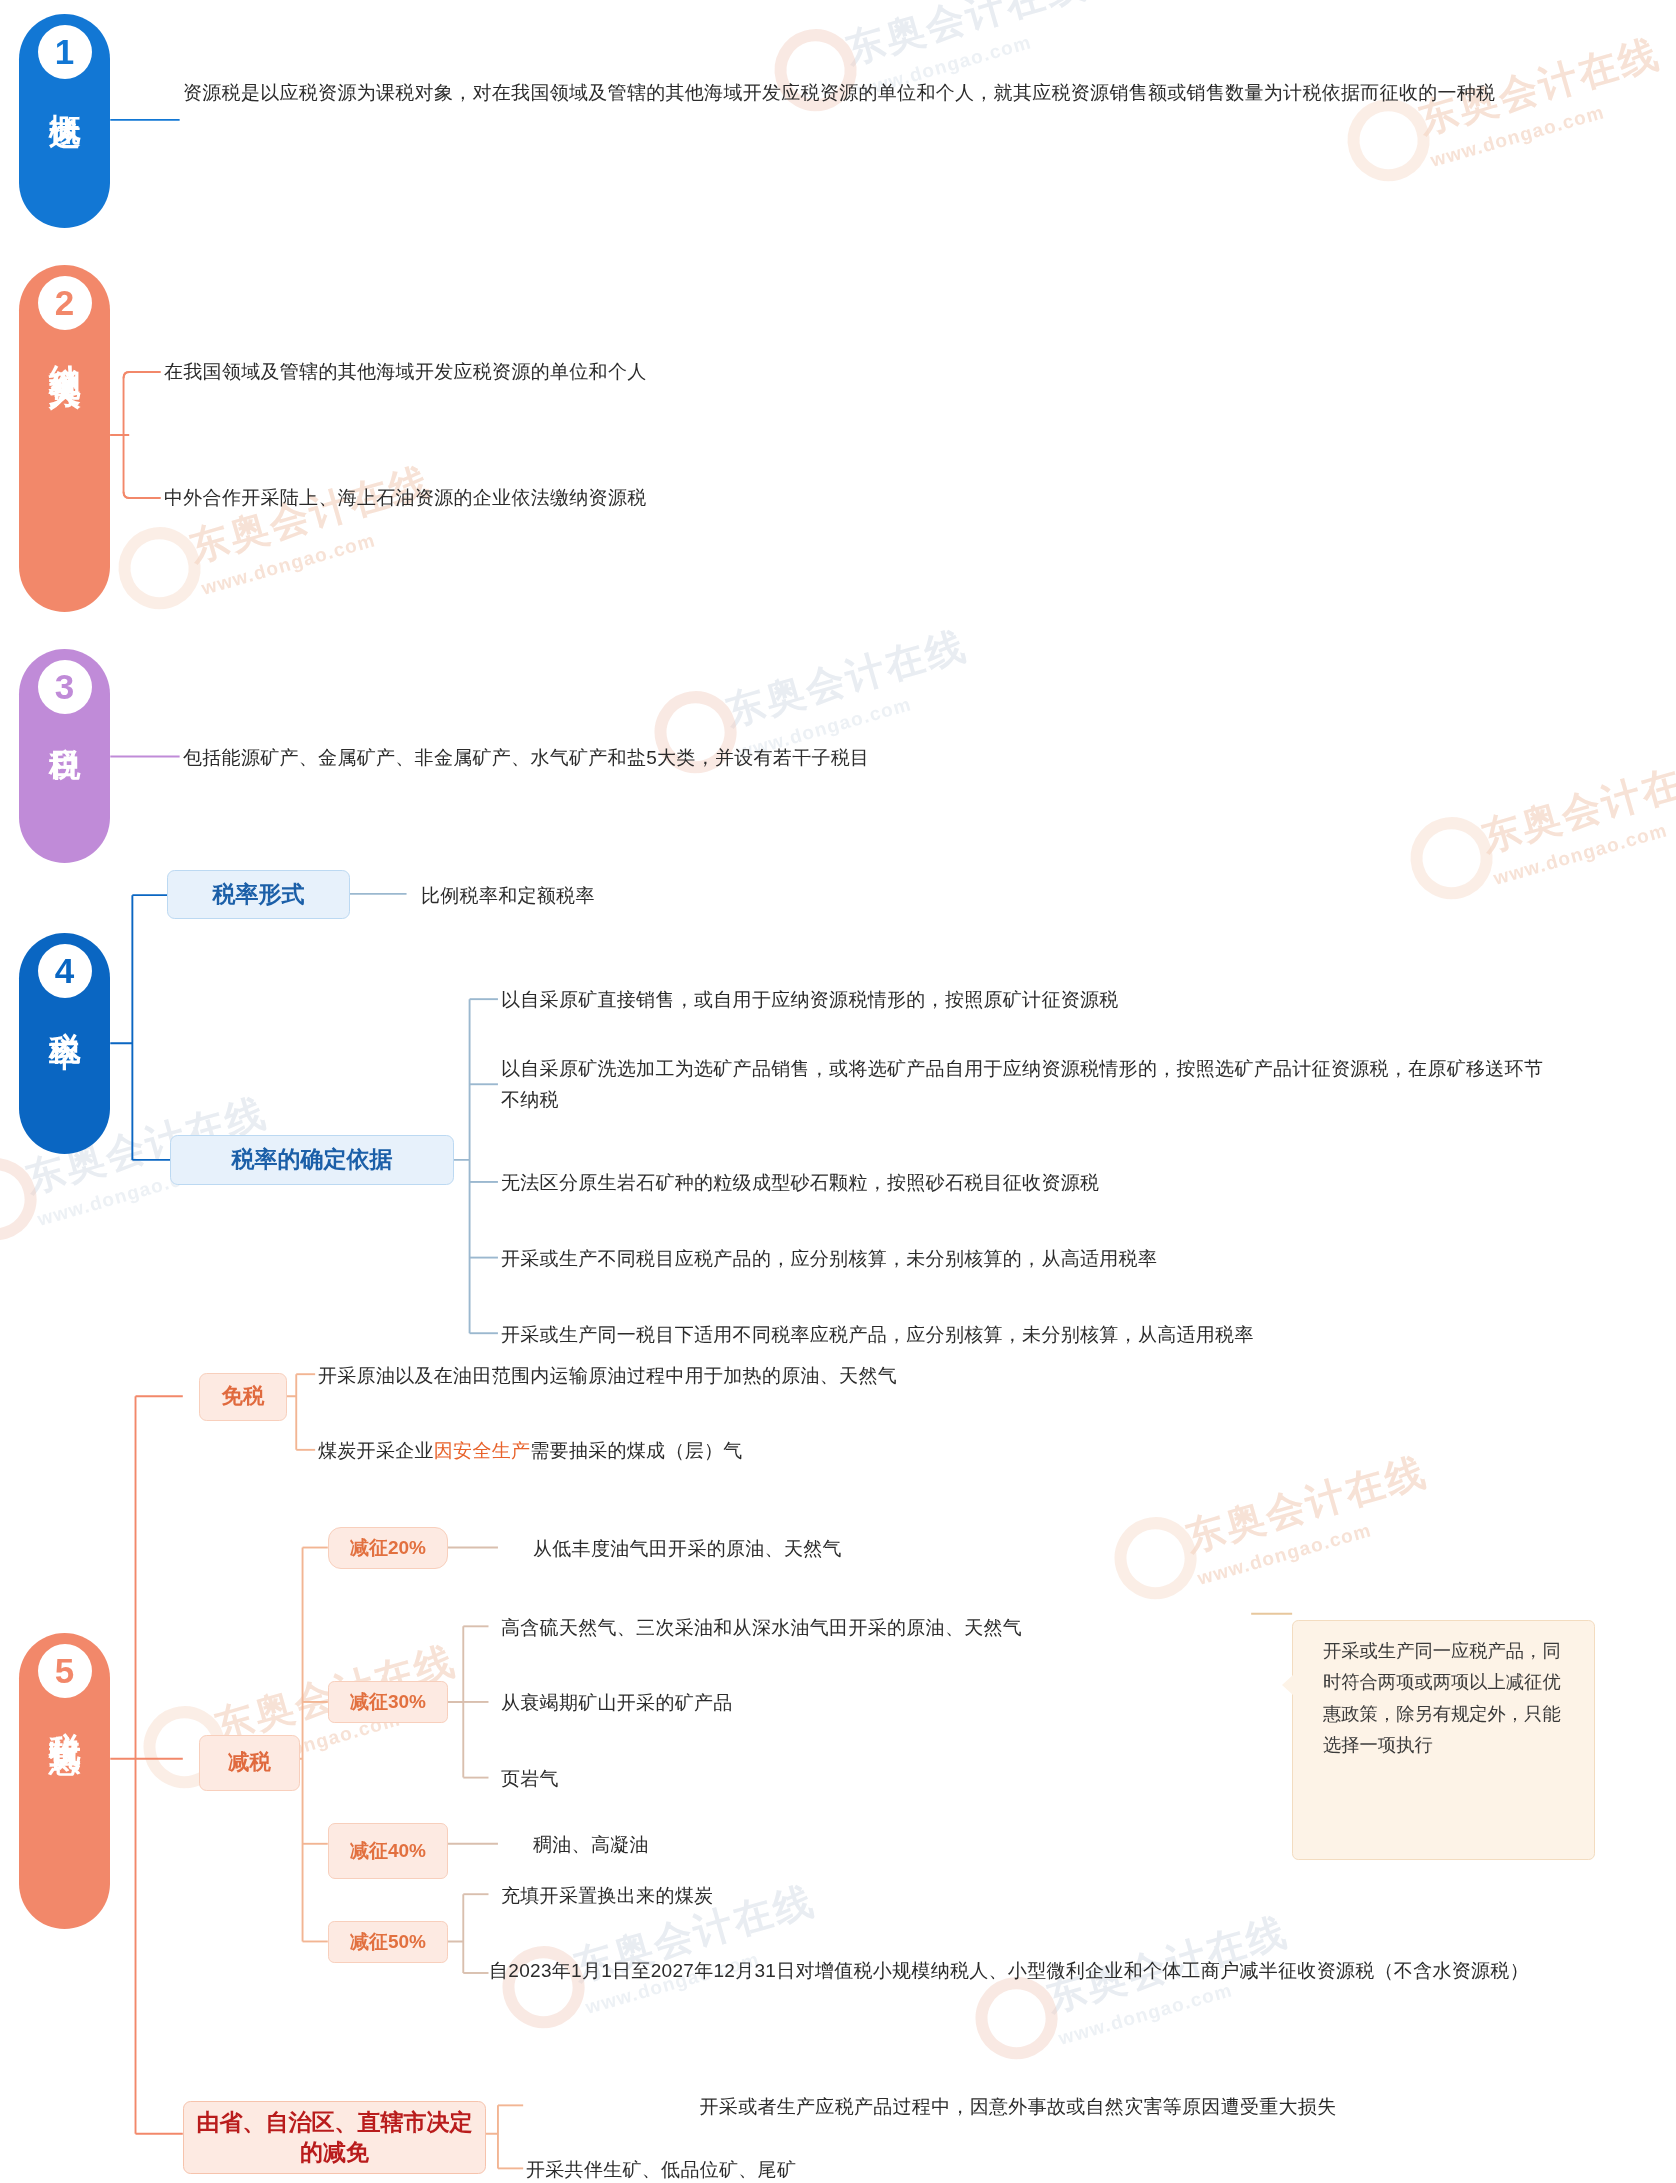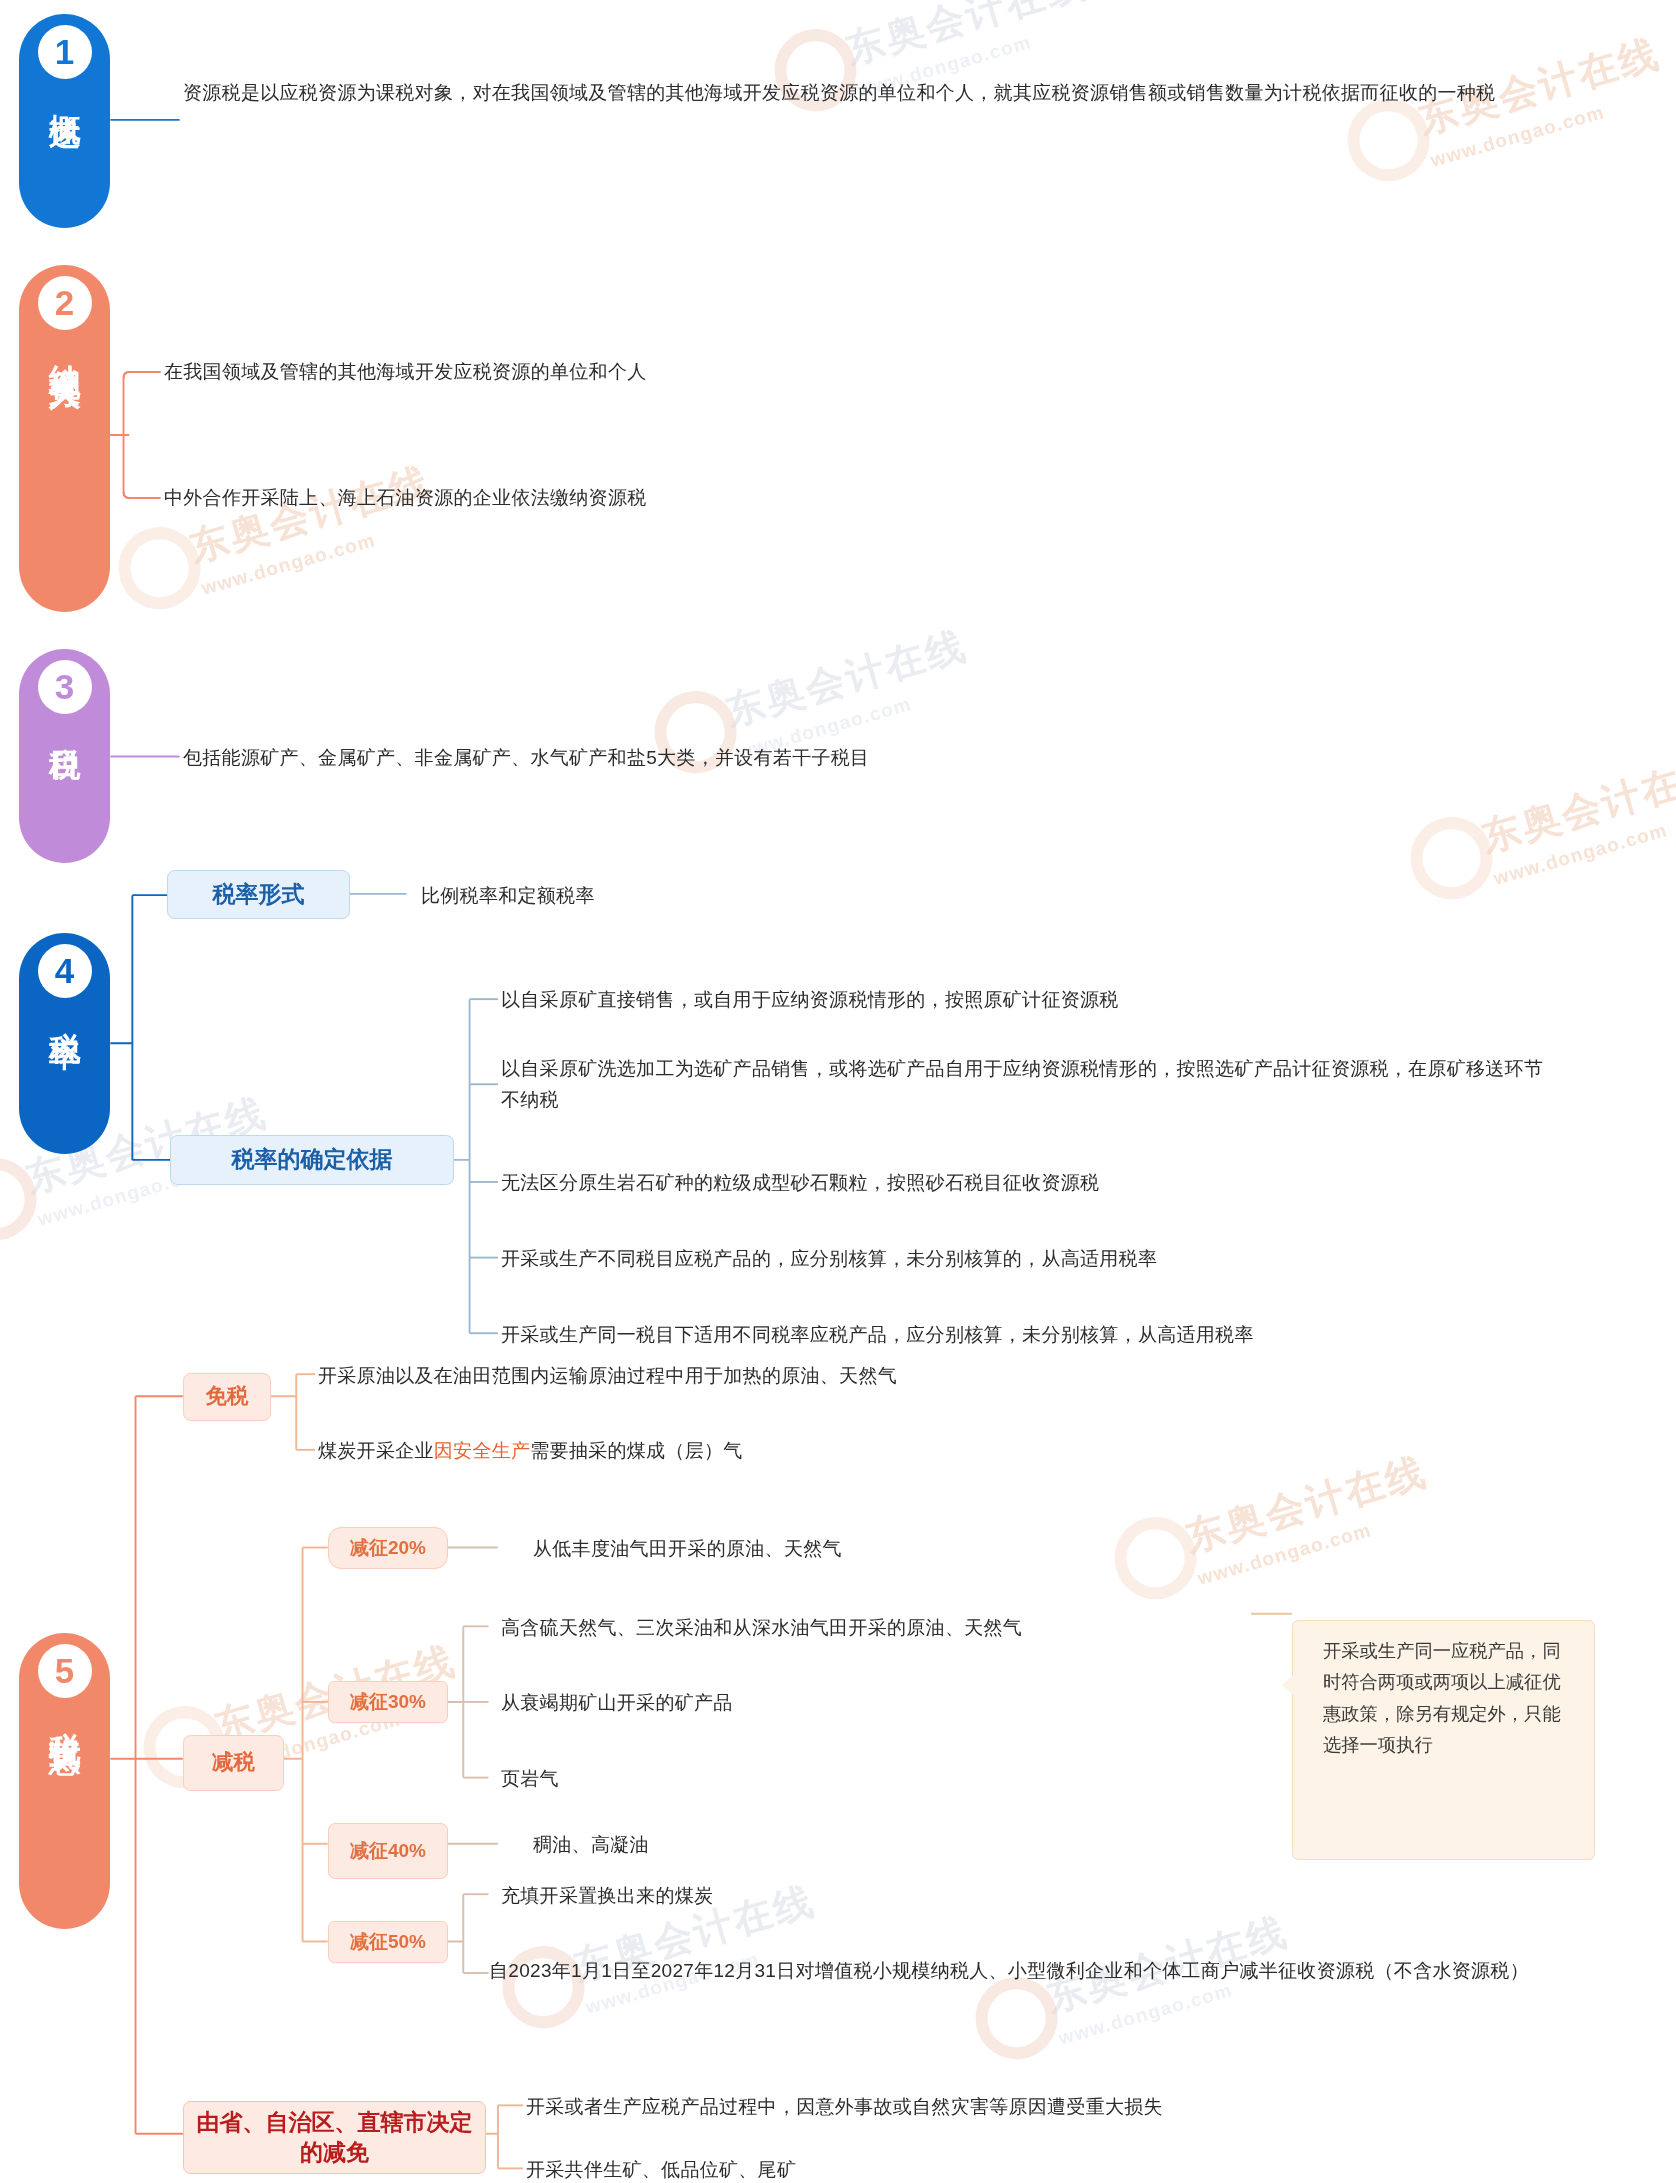--- a/index.html
+++ b/index.html
@@ -64,21 +64,21 @@
   .subbox{
     position:absolute;
     box-sizing:border-box;
     border-radius:7.6px;
     display:flex;align-items:center;justify-content:center;
     font-weight:bold;
     text-align:center;
     line-height:1.3;
   }
   .subbox.blue{background:#e7f1fb;border:1.3px solid #bcd9f2;color:#1b5fa8;}
-  .subbox.peach{background:#fdeae2;border:1.3px solid #f8cfbc;color:#e06a3e;}
+  .subbox.peach{background:#fdeae2;border:1.3px solid #f8cfbc;color:#e06a3e;margin-left:16px;}
   .subbox.peachstrong{background:#fdeae2;border:1.3px solid #f6c3ac;color:#b91c1c;}
   .subbox.chip{background:#fdeae2;border:1.3px solid #f8cfbc;color:#e2703f;border-radius:6.3px;}
 
   
   .leaf{
     position:absolute;
     font-size:19px;
     color:#2b2b2b;
     line-height:1.62;
     letter-spacing:0.3px;
@@ -277,19 +277,19 @@
 
   <div class="subbox chip" style="left:328px;top:1921px;width:120px;height:42px;font-size:19px;">
     <span>减征50%</span>
   </div>
   <div class="leaf" style="left:501px;top:1881px;width:883px;">充填开采置换出来的煤炭</div>
   <div class="leaf" style="left:489px;top:1956px;width:1097px;">自2023年1月1日至2027年12月31日对增值税小规模纳税人、小型微利企业和个体工商户减半征收资源税（不含水资源税）</div>
 
   <div class="subbox peachstrong" style="left:183px;top:2101px;width:303px;height:73px;font-size:23px;padding:0 6.3px;">
     <span>由省、自治区、直辖市决定的减免</span>
   </div>
-  <div class="leaf" style="left:526px;top:2092px;width:984px;">开采或者生产应税产品过程中，因意外事故或自然灾害等原因遭受重大损失</div>
+  <div class="leaf" style="left:526px;top:2092px;width:984px;text-align:center;">开采或者生产应税产品过程中，因意外事故或自然灾害等原因遭受重大损失</div>
   <div class="leaf" style="left:526px;top:2155px;width:984px;">开采共伴生矿、低品位矿、尾矿</div>
 
   <div class="note" style="left:1292px;top:1620px;width:303px;height:240px;">开采或生产同一应税产品，同时符合两项或两项以上减征优惠政策，除另有规定外，只能选择一项执行</div>
 
 </div>
 
 
 </body></html>

